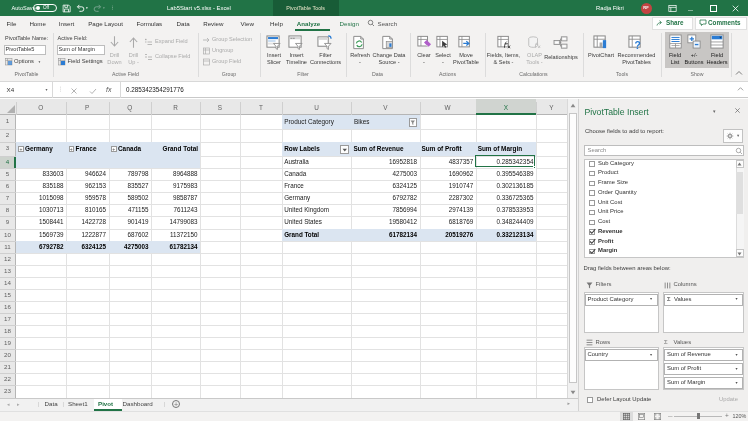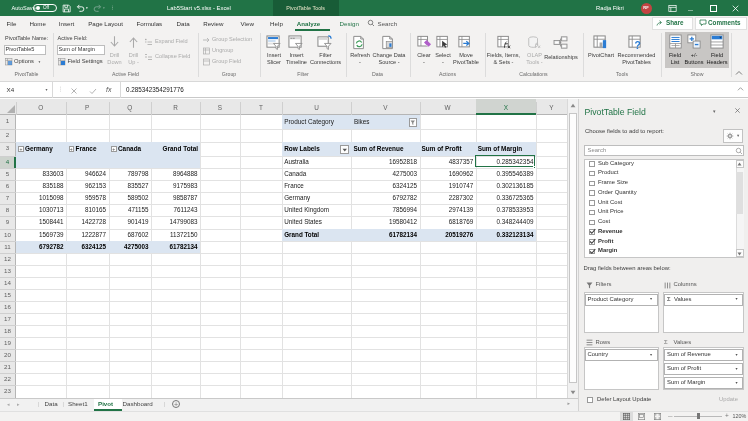--- a/index.html
+++ b/index.html
@@ -511,21 +511,21 @@
 <svg class="a" style="left:654px;top:413px" width="7" height="7" viewBox="0 0 12 12">
     <rect x="0.5" y="0.5" width="11" height="11" fill="none" stroke="#777"></rect>
     <path d="M3 0.5v4M3 7v4.5M9 0.5v4M9 7v4.5" stroke="#777"></path>
   </svg>
 <div class="tx" style="left:668.0px;top:414.5px;font-size:4.5px;color:#777;font-size:4.5px;">—</div>
 <div class="a" style="left:674.0px;top:415.7px;width:48.0px;height:1.0px;background:#b9b9b9;"></div>
 <div class="a" style="left:697.0px;top:412.8px;width:3.0px;height:6.4px;background:#777;"></div>
 <div class="tx" style="left:725.0px;top:413.0px;font-size:6.5px;color:#777;">+</div>
 <div class="tx" style="left:732.5px;top:414.0px;font-size:5.4px;color:#555;">120%</div>
 <div class="a" style="left:578.0px;top:99.0px;width:170.0px;height:312.0px;background:#f0efee;border-left:1px solid #d2d2d2;"></div>
-<div class="tx" style="left:584.5px;top:107.5px;font-size:8.7px;color:#217346;">PivotTable Field</div>
+<div class="tx" style="left:584.5px;top:107.5px;font-size:8.7px;color:#217346;">PivotTable Insert</div>
 <div class="tx" style="left:713.0px;top:109.0px;font-size:5px;color:#666;">▾</div>
 <svg class="a" style="left:734px;top:107px" width="7" height="7" viewBox="0 0 16 16">
     <path d="M3 3l10 10M13 3 3 13" stroke="#666" stroke-width="1.6"></path>
   </svg>
 <div class="tx" style="left:585.0px;top:128.5px;font-size:5.9px;color:#3d3d3d;">Choose fields to add to report:</div>
 <div class="a" style="left:722.5px;top:129.0px;width:20.5px;height:13.5px;background:#fdfdfd;border:0.8px solid #c2c2c2;"></div>
 <svg class="a" style="left:725.5px;top:131.5px" width="8" height="8" viewBox="0 0 16 16">
     <circle cx="8" cy="8" r="3" fill="none" stroke="#666" stroke-width="1.4"></circle>
     <path d="M8 1.5v3M8 11.5v3M1.5 8h3M11.5 8h3M3.5 3.5l2 2M10.5 10.5l2 2M12.5 3.5l-2 2M5.5 10.5l-2 2" stroke="#666" stroke-width="1.3"></path>
   </svg>

